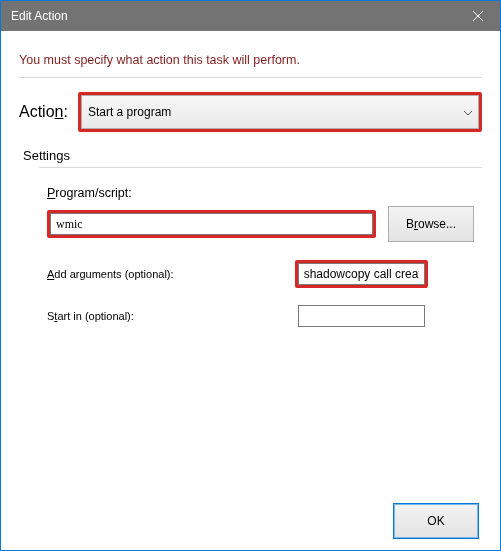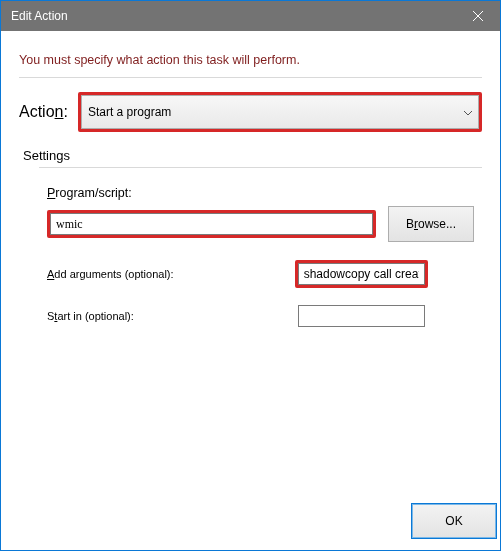--- a/index.html
+++ b/index.html
@@ -149,21 +149,21 @@
   .tb-plain {
     width: 127px;
   }
   .hl-red-tight {
     border: 3px solid #d62828;
     border-radius: 2px;
   }
   .footer {
     position: absolute;
     bottom: 12px;
-    right: 4px;
+    right: 22px;
     display: flex;
     gap: 12px;
   }
   .footer .btn { min-width: 86px; }
 </style>
 </head>
 <body>
 
 <div class="titlebar">
   <span class="title">Edit Action</span>

